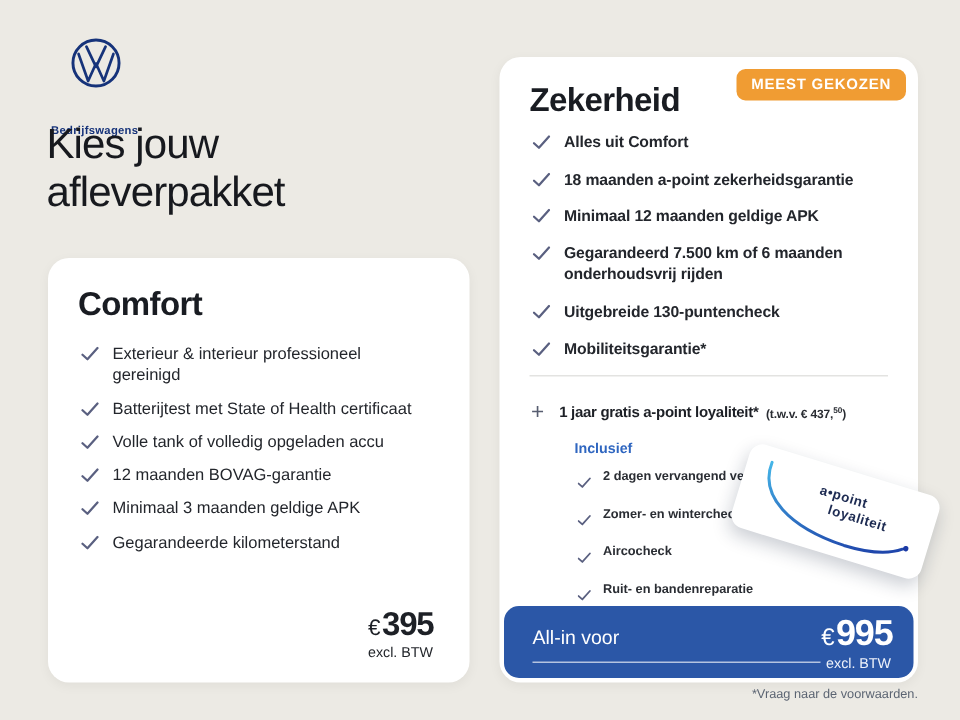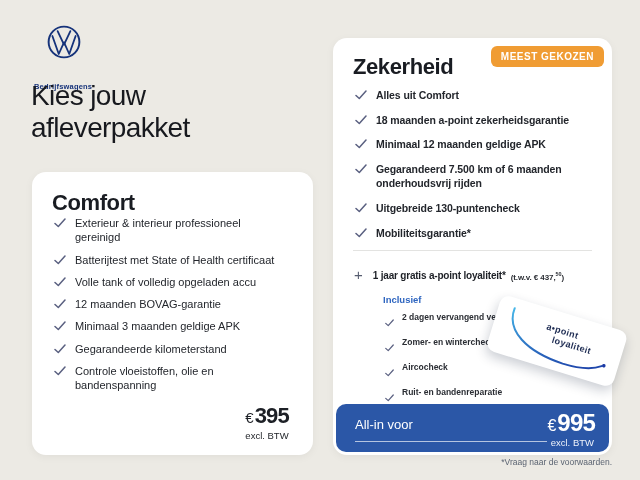--- a/index.html
+++ b/index.html
@@ -25,21 +25,21 @@
   }
   
   .card{
     position:absolute;background:var(--card);border-radius:14px;
     box-shadow:0 2px 8px rgba(0,0,0,0.05);
   }
   .card-comfort{left:32px;top:172px;width:281px;height:283px;padding:18px 16px 27px 20px;}
   .card-zekerheid{left:333px;top:38px;width:279px;height:417px;padding:16px 14px 14px 20px;}
   .card-title{font-size:22px;font-weight:700;letter-spacing:-0.4px;color:#191c22;}
   
-  .pkg-list{list-style:none;}
+  .pkg-list{list-style:none;margin-top:13px;}
   .pkg-item{display:flex;align-items:flex-start;margin-bottom:8px;}
   .pkg-item .check{flex:0 0 auto;width:12px;margin:2px 9px 0 2px;}
   .pkg-item .check svg{display:block;}
   .pkg-item-text{font-size:11px;line-height:1.3;max-width:200px;color:#23262c;}
   .card-zekerheid .pkg-list{margin-top:8px;}
   .card-zekerheid .pkg-item{margin-bottom:10.5px;}
   .card-zekerheid .pkg-item-text{font-size:10.5px;line-height:1.35;font-weight:700;max-width:218px;letter-spacing:-0.1px;}
   
   .badge{
     position:absolute;top:8px;right:8px;background:var(--accent_orange);color:#fff;
@@ -153,28 +153,20 @@
 
         <li class="pkg-item">
           <span class="check">
             <svg width="12" height="10" viewBox="0 0 12 10">
               <polyline points="1,5.5 4.3,8.5 11,1" fill="none" stroke="#5A6080" stroke-width="1.5" stroke-linecap="round" stroke-linejoin="round"></polyline>
             </svg>
           </span>
           <span class="pkg-item-text">Gegarandeerde kilometerstand</span>
         </li>
 
-        <li class="pkg-item">
-          <span class="check">
-            <svg width="12" height="10" viewBox="0 0 12 10">
-              <polyline points="1,5.5 4.3,8.5 11,1" fill="none" stroke="#5A6080" stroke-width="1.5" stroke-linecap="round" stroke-linejoin="round"></polyline>
-            </svg>
-          </span>
-          <span class="pkg-item-text">Controle vloeistoffen, olie en bandenspanning</span>
-        </li>
       </ul>
     <div class="price-block">
       <div class="price-line">
         <span class="price-cur">€</span><span class="price-amt">395</span>
       </div>
       <div class="price-note">excl. BTW</div>
     </div>
   </section>
 
   <section class="card card-zekerheid">

